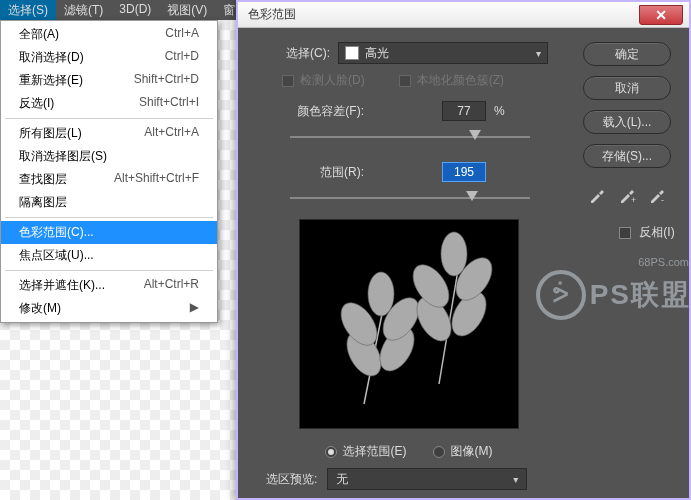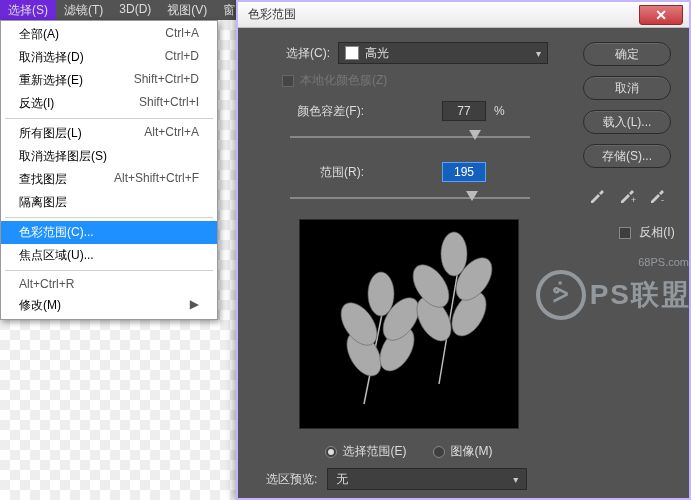--- a/index.html
+++ b/index.html
@@ -1,21 +1,21 @@
 <!DOCTYPE html>
 <html><head>
 <meta charset="utf-8">
 <style>
   * { box-sizing: border-box; margin: 0; padding: 0; font-family: "Microsoft YaHei", sans-serif; }
   body { width: 691px; height: 500px; background: repeating-conic-gradient(#fff 0 25%, #eee 0 50%) 0 0/20px 20px; overflow: hidden; position: relative; }
 
   
   .menubar { position: absolute; top: 0; left: 0; height: 20px; display: flex; background: #535353; color: #ddd; font-size: 12px; }
   .menubar > div { padding: 2px 8px; cursor: default; }
-  .menubar > div.active { background: #6d28d9; }
+  .menubar > div.active { background: #0369a1; }
 
   
   .dropdown { position: absolute; top: 20px; left: 0; width: 218px; background: #fff; border: 1px solid #999; box-shadow: 2px 2px 6px rgba(0,0,0,.4); font-size: 12px; color: #000; padding: 2px 0; }
   .dropdown .item { display: flex; justify-content: space-between; padding: 3px 18px; cursor: default; }
   .dropdown .item.hl { background: #1e90ff; color: #fff; }
   .dropdown hr { border: none; border-top: 1px solid #d0d0d0; margin: 3px 4px; }
   .dropdown .sc { color: #555; }
   .dropdown .item.hl .sc { color: #fff; }
 
   
@@ -121,20 +121,21 @@
   <div class="item hl">
       <span>色彩范围(C)...</span>
       <span class="sc"></span>
     </div>
   <div class="item">
       <span>焦点区域(U)...</span>
       <span class="sc"></span>
     </div>
   <hr>
   <div class="item">
+      <span>选择并遮住(K)...</span>
       <span class="sc">Alt+Ctrl+R</span>
     </div>
   <div class="item">
       <span>修改(M)</span>
       <span style="color:#555">▶</span>
     </div>
 </div>
 
 <div class="dialog">
   <div class="titlebar">
@@ -147,20 +148,24 @@
     <div class="leftcol">
       <div class="row">
         <div class="lbl">选择(C):</div>
         <div class="select">
           <div class="swatch"></div>
           <span>高光</span>
           <span class="arrow">▾</span>
         </div>
       </div>
       <div class="chkrow">
+        <div class="chk">
+            <div class="box"></div>
+            <span>检测人脸(D)</span>
+          </div>
         <div class="chk">
             <div class="box"></div>
             <span>本地化颜色簇(Z)</span>
           </div>
       </div>
       <div class="row" style="margin-top:4px">
         <div class="lbl" style="width:112px">颜色容差(F):</div>
         <div style="width:62px"></div>
         <div class="numbox">77</div>
         <span>%</span>

